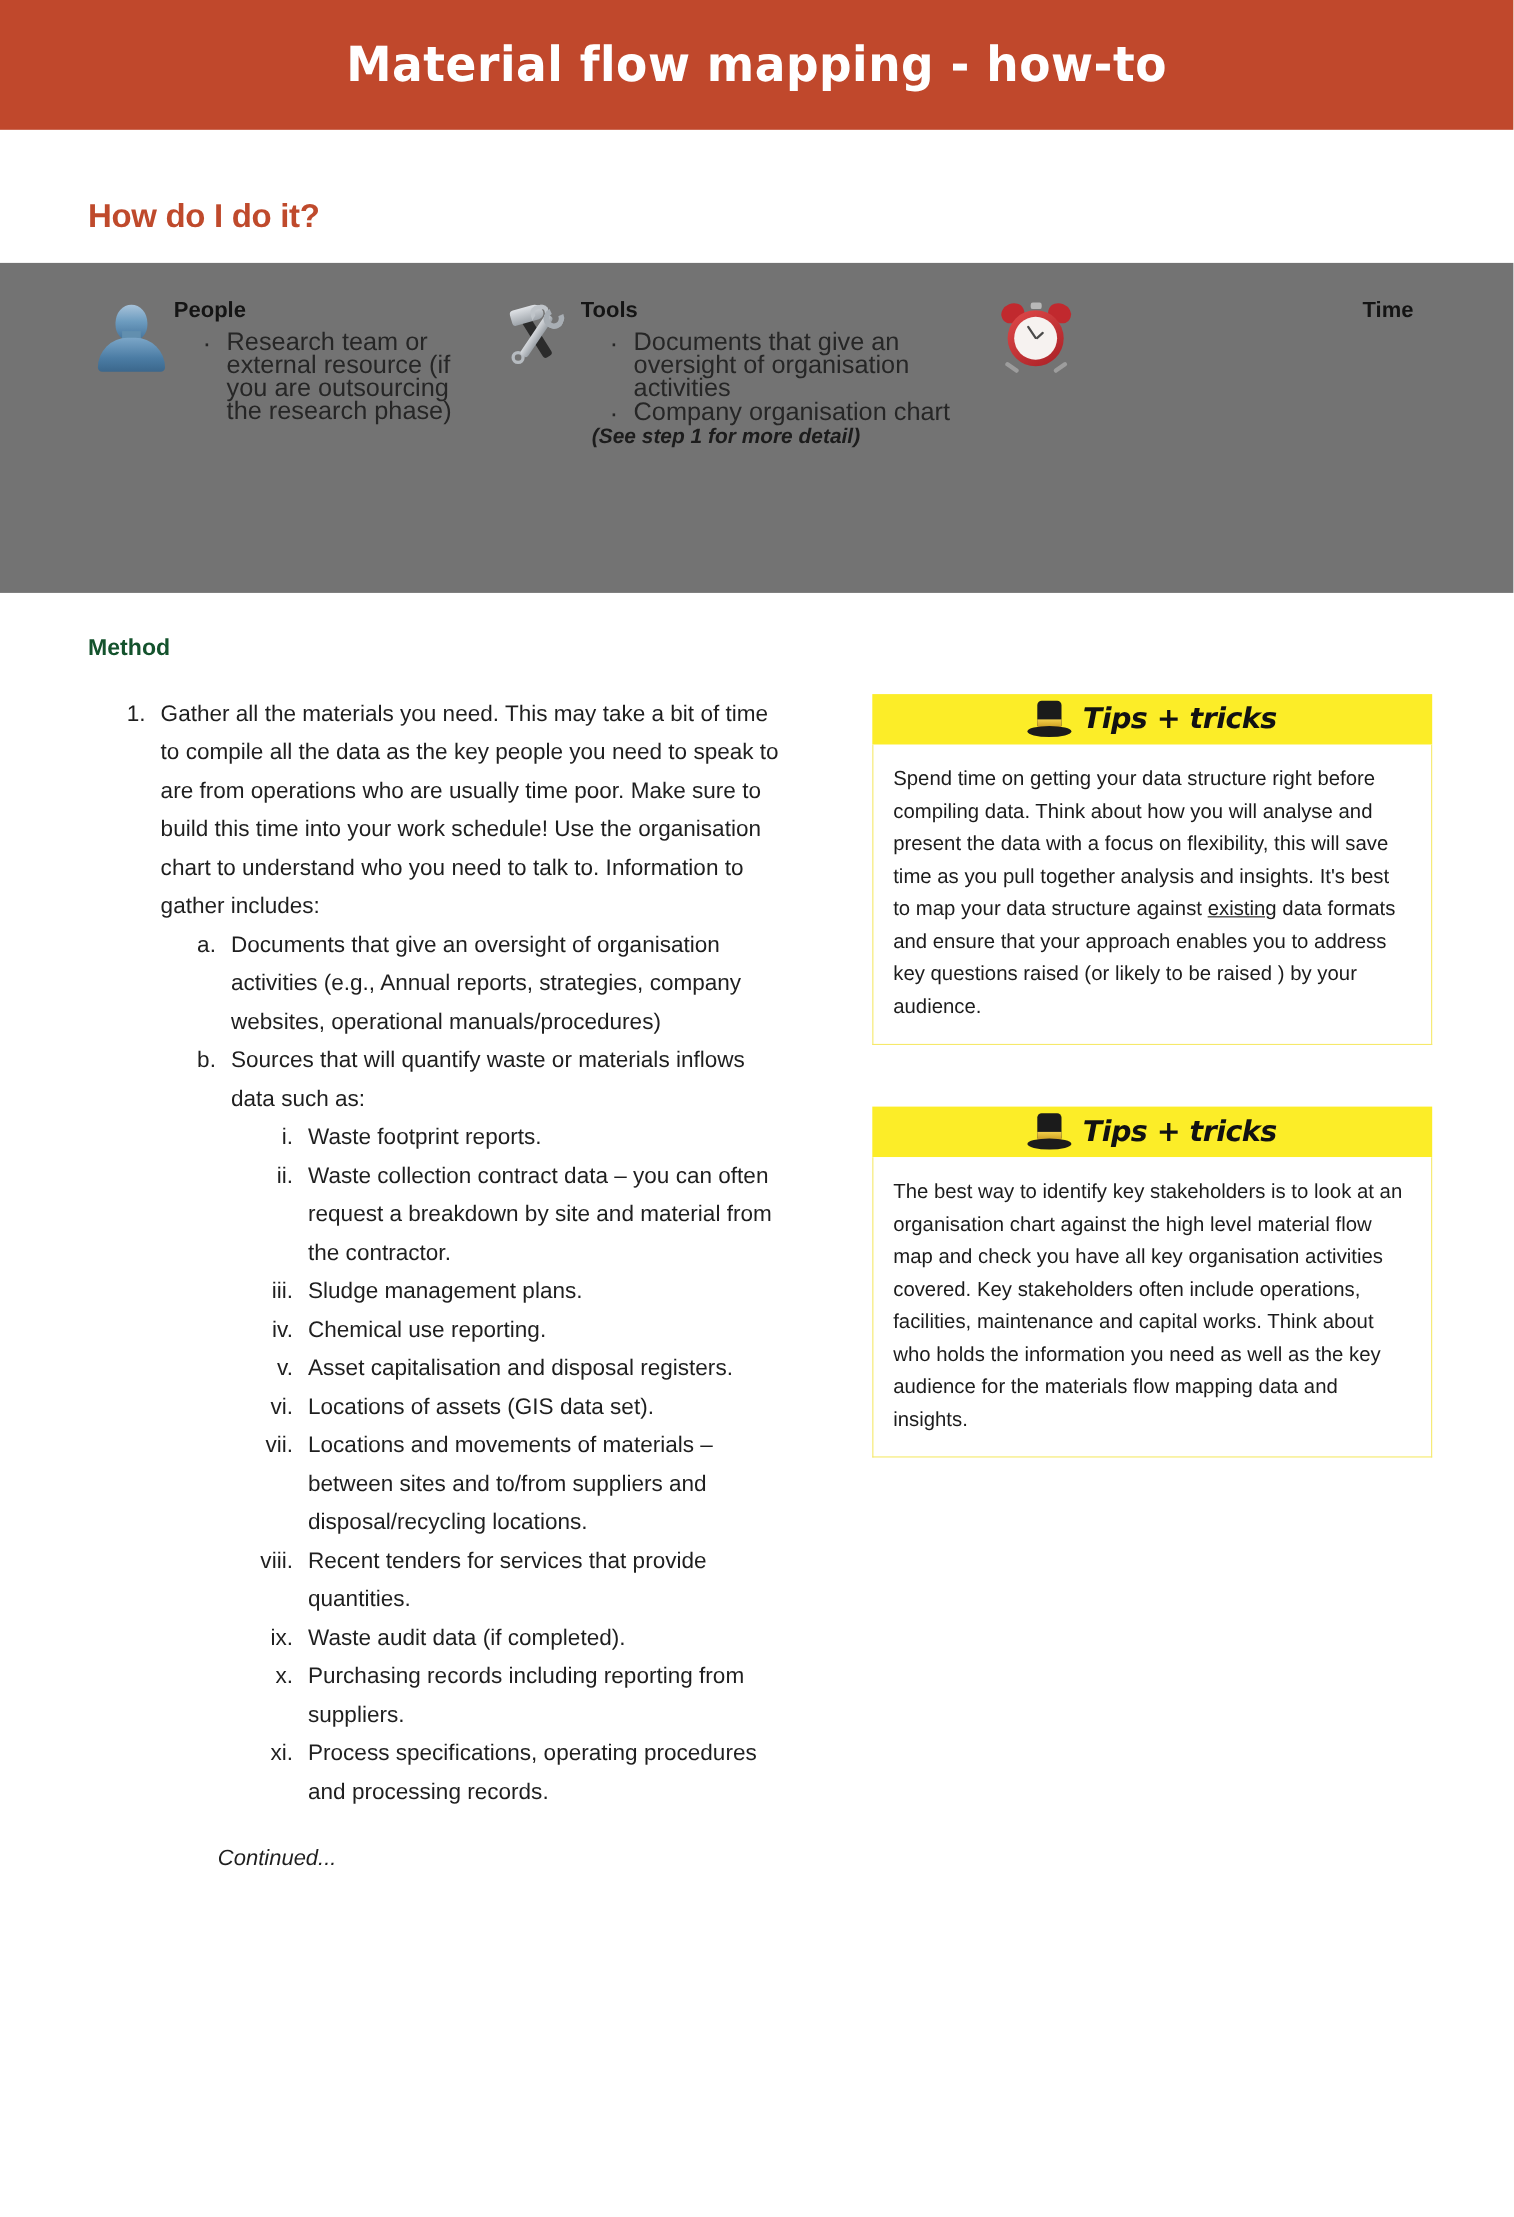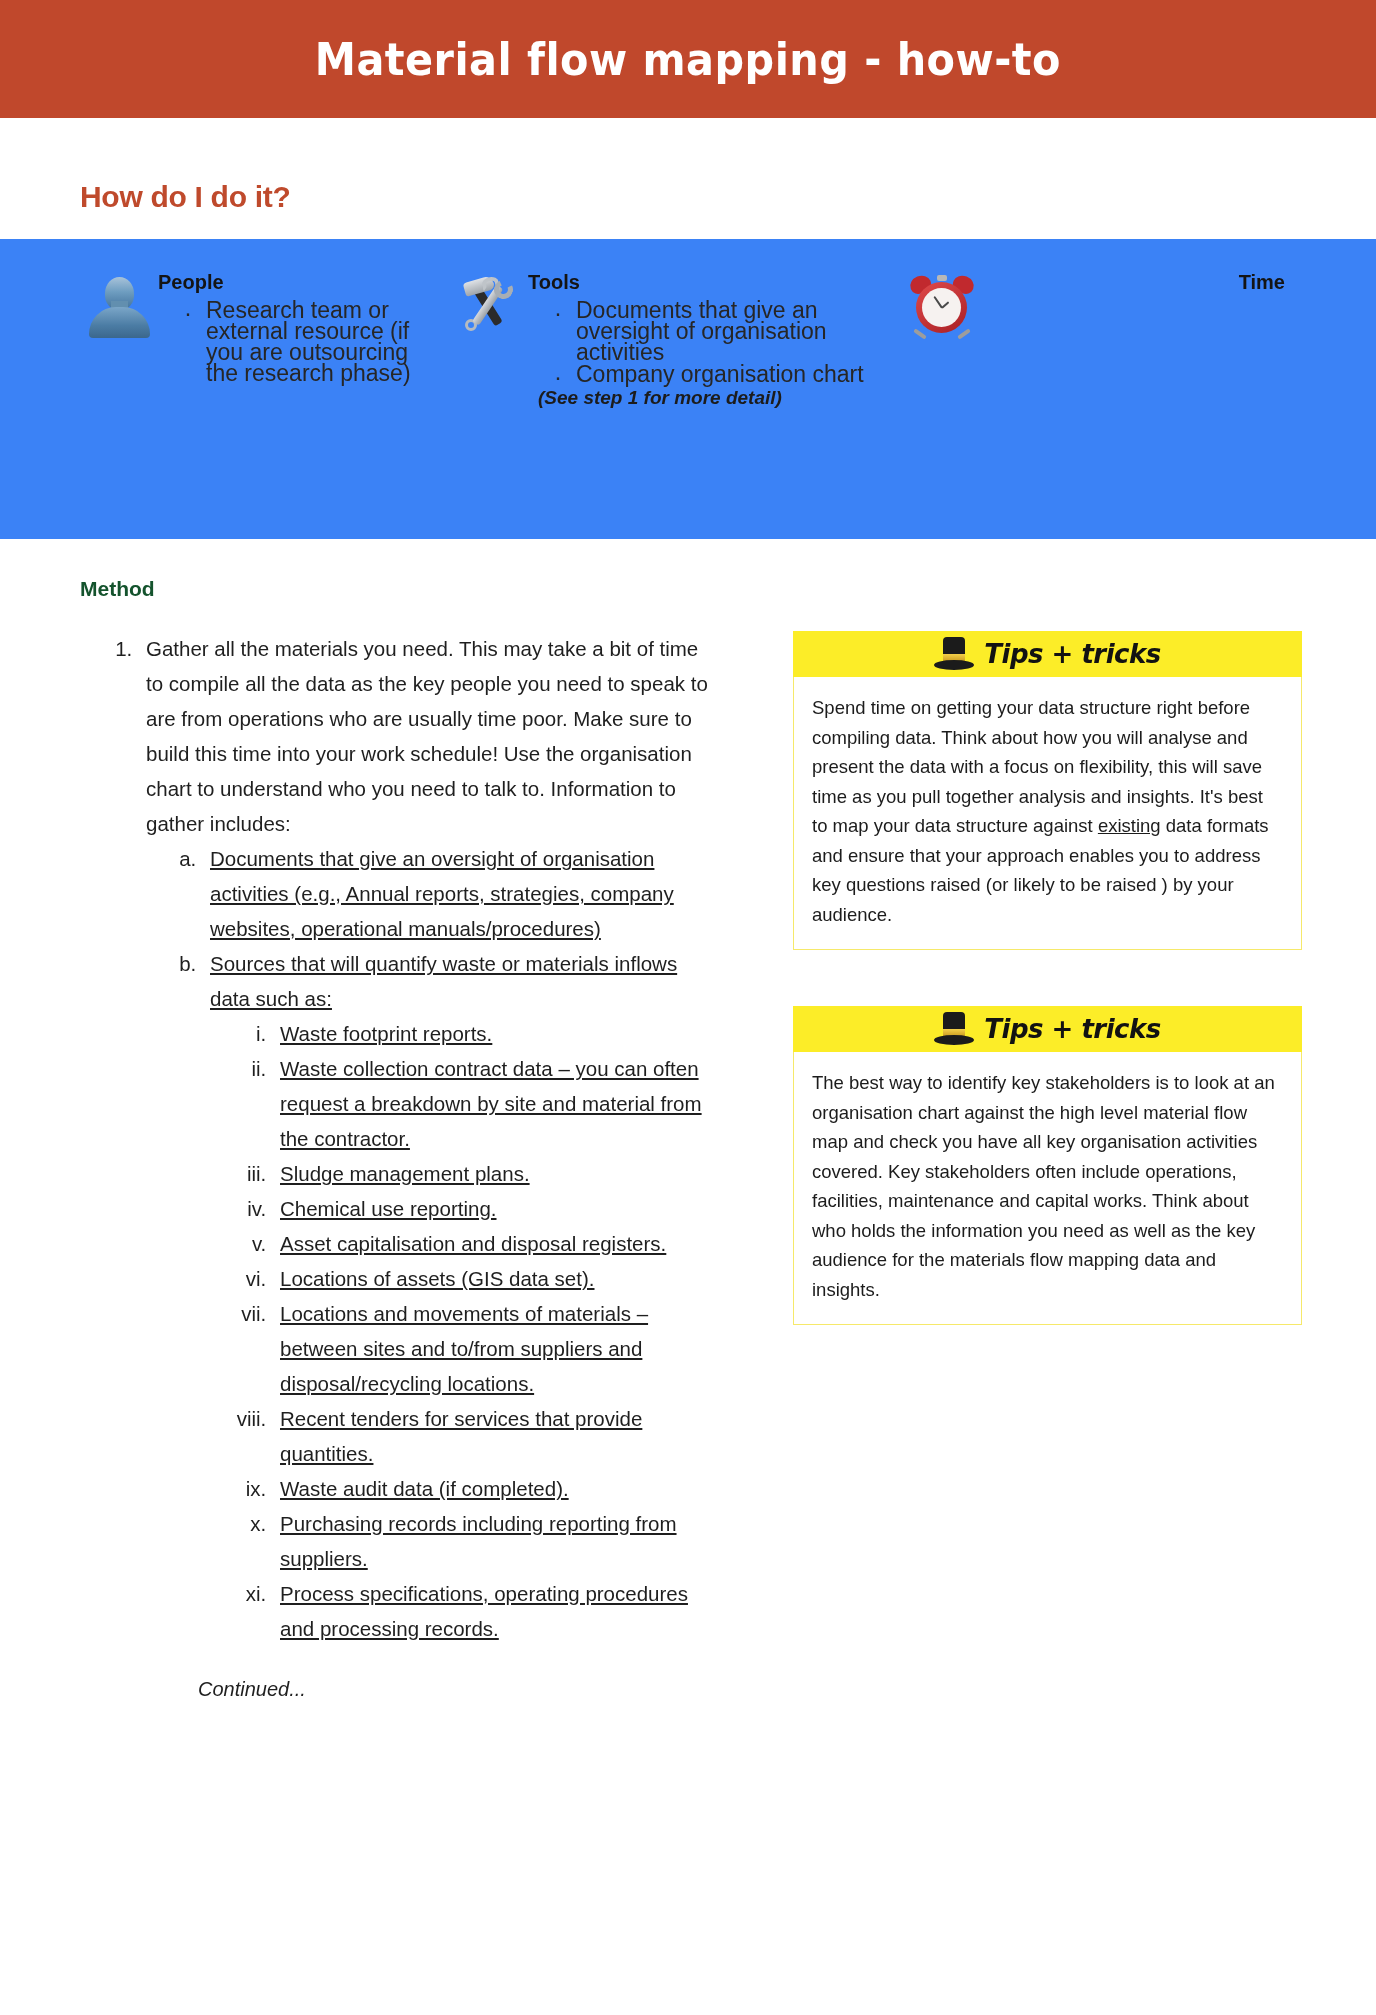--- a/index.html
+++ b/index.html
@@ -39,21 +39,21 @@
     font-size: 30px;
     font-weight: bold;
     padding: 62px 0 0 80px;
     letter-spacing: -0.3px;
   }
 
   
   .panel {
     margin-top: 25px;
     width: 100%;
-    background: #3b82f6;
+    background: #737373;
     padding: 32px 35px 40px 40px;
     min-height: 300px;
   }
   .panel-row {
     display: flex;
     align-items: flex-start;
   }
   .col {
     display: flex;
     align-items: flex-start;
@@ -145,21 +145,21 @@
     line-height: 35px;
     color: #1f1f1f;
   }
   ol.lvl1 > li { padding-left: 8px; margin-bottom: 0; }
 
   ol.lvl2 {
     list-style: lower-alpha;
     padding-left: 56px;
     margin-top: 0;
   }
-  ol.lvl2 > li { padding-left: 8px; text-decoration: underline; }
+  ol.lvl2 > li { padding-left: 8px; }
 
   ol.lvl3 {
     list-style: lower-roman;
     padding-left: 62px;
     margin-top: 0;
   }
   ol.lvl3 > li { padding-left: 8px; }
 
   .continued {
     font-size: 20px;

